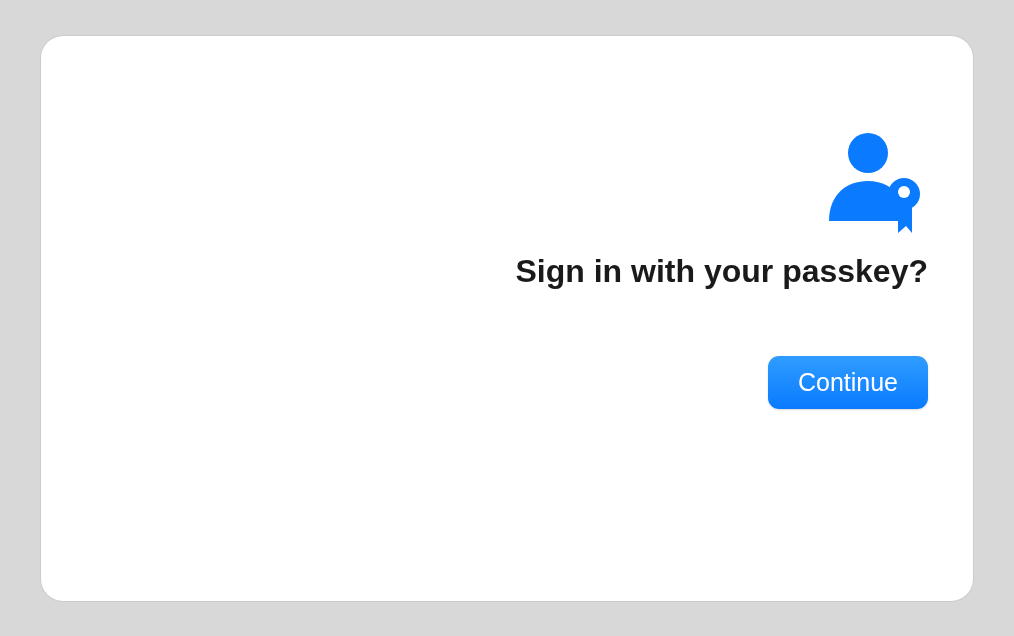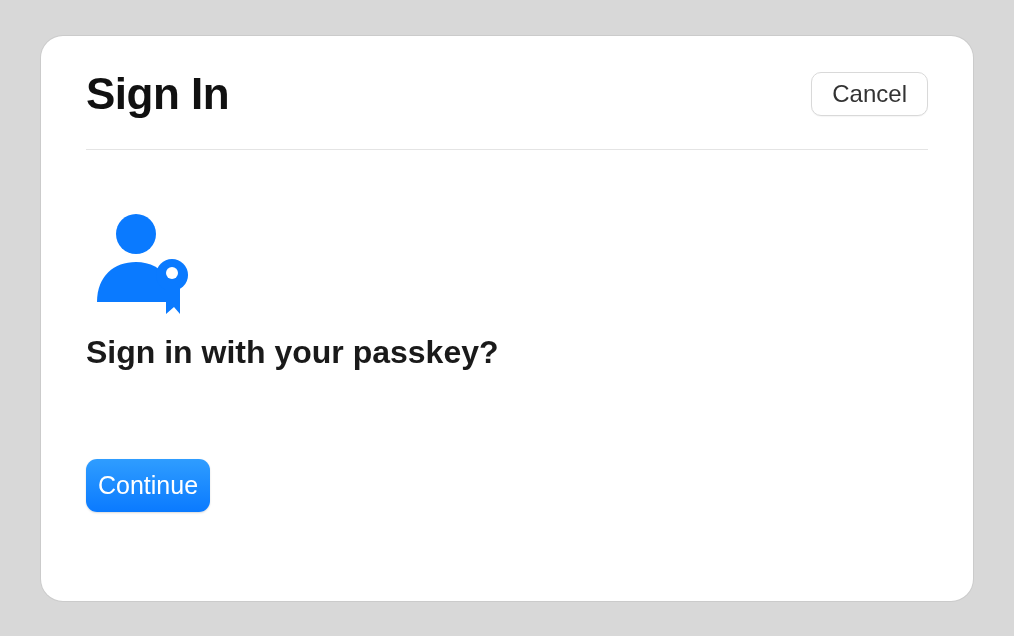--- a/index.html
+++ b/index.html
@@ -53,21 +53,21 @@
       color: #333;
       cursor: pointer;
       font-family: inherit;
       box-shadow: 0 1px 1px rgba(0,0,0,0.04);
     }
     
     .content {
       flex: 1;
       display: flex;
       flex-direction: column;
-      align-items: flex-start;
+      align-items: flex-end;
       padding-top: 60px;
     }
     
     .icon-wrap {
       margin-bottom: 18px;
     }
     
     .icon-wrap svg {
       display: block;
     }
@@ -83,41 +83,37 @@
     .prompt-desc {
       font-size: 25px;
       font-weight: 400;
       color: #2a2a2a;
       text-align: center;
       line-height: 1.38;
       max-width: 760px;
     }
     
     .continue-btn {
-      margin-top: 74px;
+      margin-top: 52px;
       background: linear-gradient(to bottom, #2f9dff, #0a7aff);
       border: none;
       border-radius: 11px;
-      padding: 12px 12px;
+      padding: 12px 30px;
       font-size: 25px;
       color: #ffffff;
       cursor: pointer;
       font-family: inherit;
       font-weight: 400;
       box-shadow: 0 1px 2px rgba(0,0,0,0.15);
     }
   </style>
 </head>
 <body>
 
 <div class="dialog">
-  <div class="header">
-    <h1 class="header-title">Sign In</h1>
-    <button class="cancel-btn">Cancel</button>
-  </div>
 
   <div class="content">
     <div class="icon-wrap">
       <svg width="110" height="106" viewBox="0 0 110 106">
 
         <circle cx="50" cy="24" r="20" fill="#0a7aff"></circle>
 
         <path d="M 11 92 
                  C 11 66, 28 52, 50 52 
                  C 64 52, 76 58, 82 70

